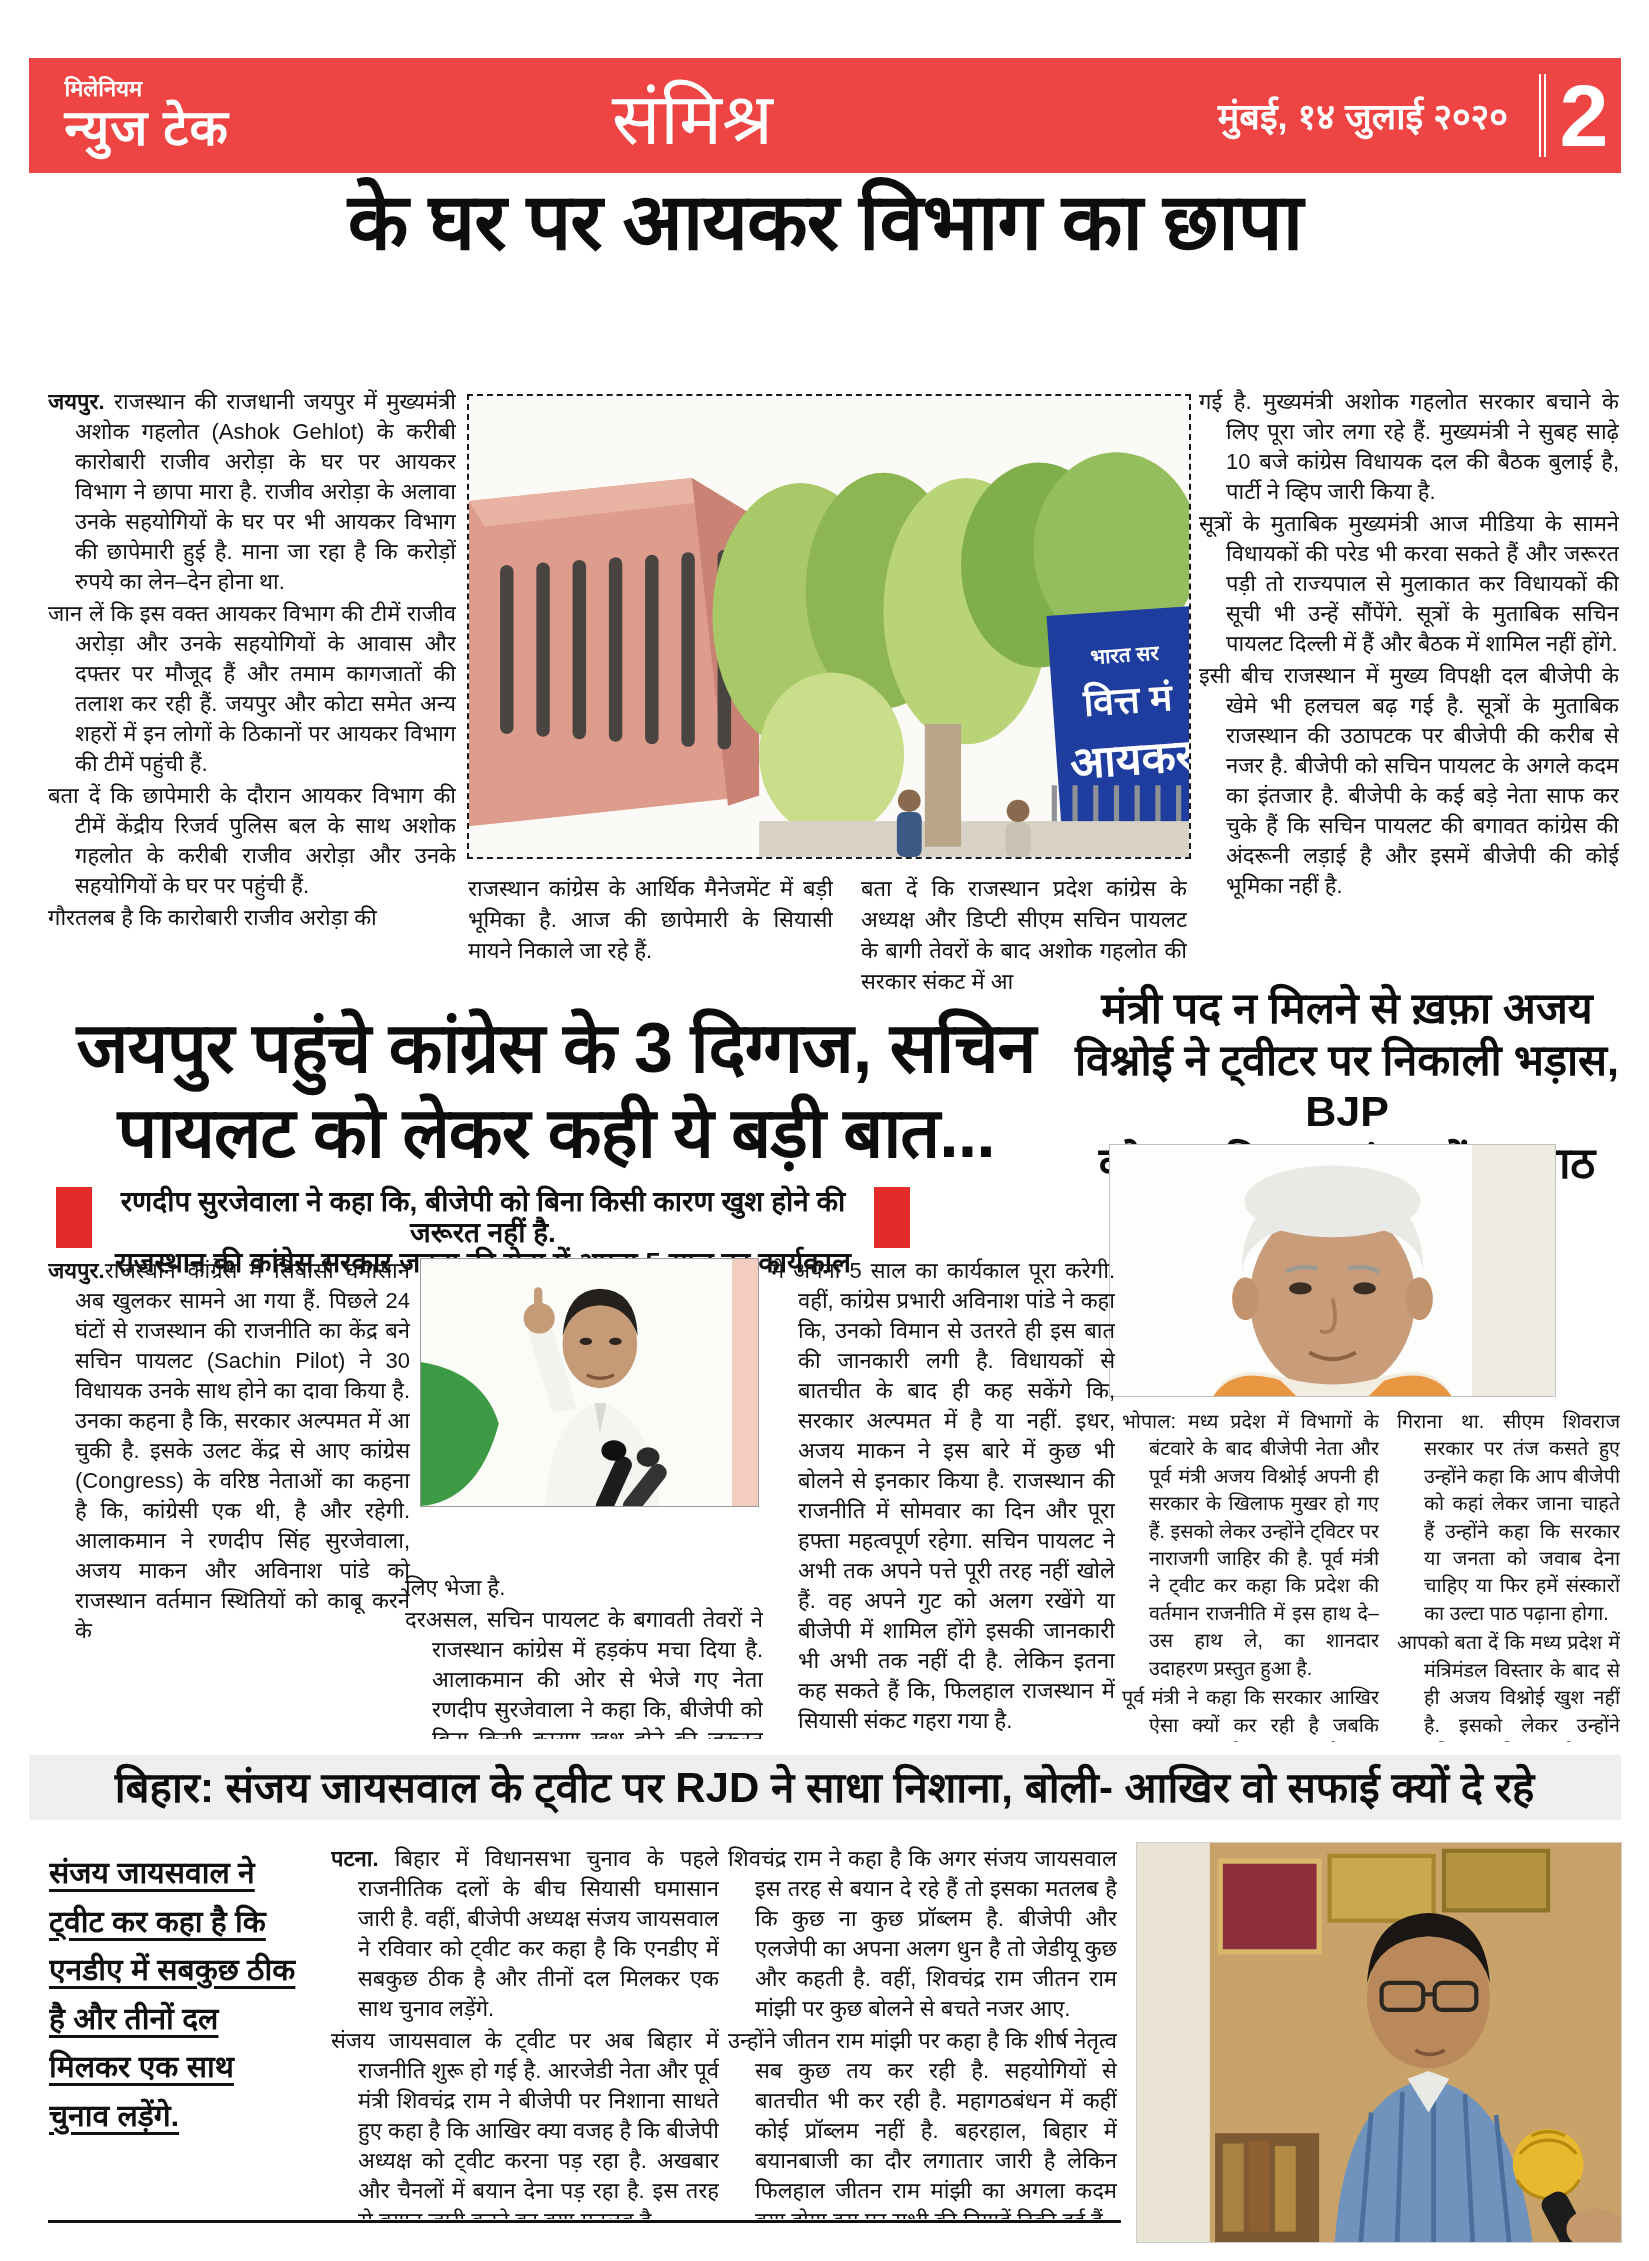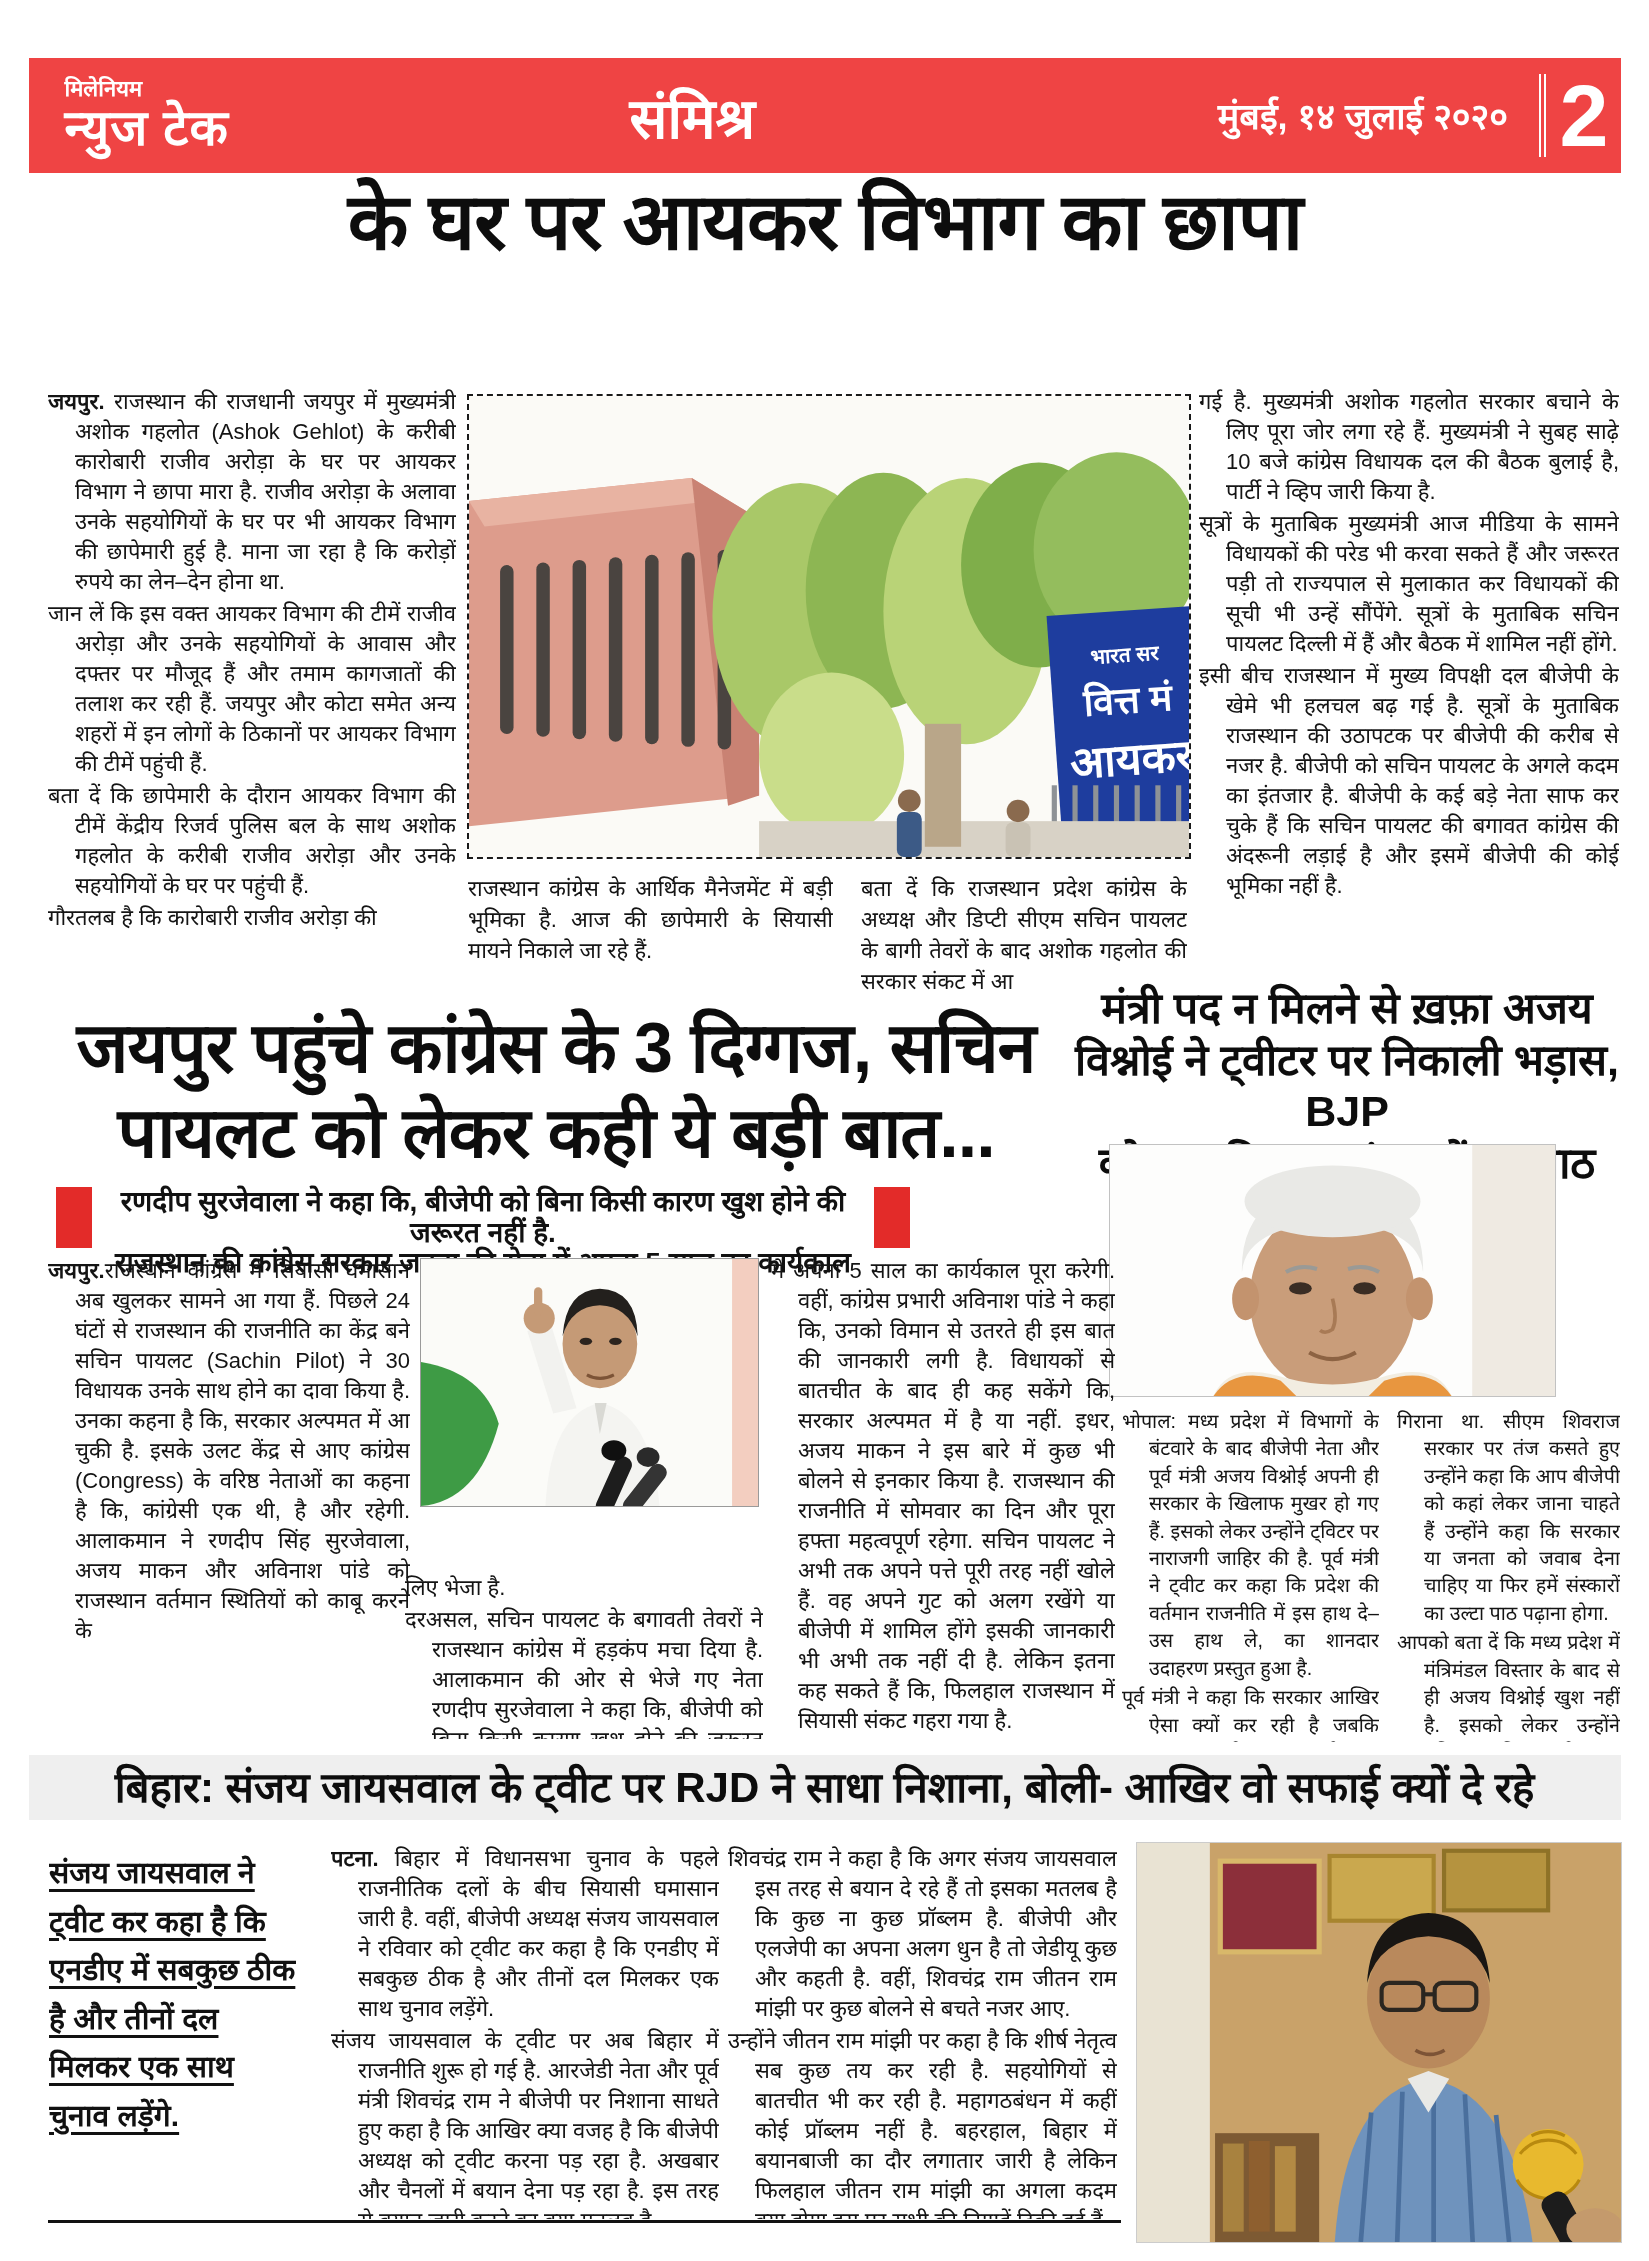--- a/index.html
+++ b/index.html
@@ -4,21 +4,21 @@
 <style>
   html,body{margin:0;padding:0;background:#ffffff;}
   .page{position:relative;width:1650px;height:2261px;background:#ffffff;overflow:hidden;
         font-family:"Liberation Sans","DejaVu Sans",sans-serif;color:#111;}
   
   .masthead{position:absolute;left:28.5px;top:58px;width:1592px;height:115px;background:#ef4444;
             display:flex;align-items:center;justify-content:space-between;color:#fff;}
   .brand{padding-left:36px;line-height:1;}
   .brand-small{font-size:22px;font-weight:700;margin-bottom:3.1px;}
   .brand-large{font-size:50px;font-weight:800;letter-spacing:1px;}
-  .masthead-title{font-size:56px;font-weight:700;flex:0 0 auto;transform:translateX(-31px);}
+  .masthead-title{font-size:72px;font-weight:400;flex:0 0 auto;transform:translateX(-31px);}
   .masthead-right{display:flex;align-items:center;padding-right:12px;}
   .masthead-date{font-size:36px;font-weight:800;margin-right:31px;}
   .pgbars{width:0;height:83px;border-left:7.2px double #fff;margin-right:13.5px;}
   .page-num{font-size:88px;font-weight:800;line-height:1;}
   
   .headline1{position:absolute;left:31px;top:173px;width:1588px;text-align:center;
              font-size:79px;line-height:1.24;font-weight:800;color:#0d0d0d;letter-spacing:-1px;}
   .headline2{position:absolute;left:49px;top:1006px;width:1014px;text-align:center;
              font-size:70px;line-height:1.22;font-weight:800;color:#0d0d0d;letter-spacing:-1px;}
   .headline3{position:absolute;left:1073px;top:983px;width:548px;text-align:center;

